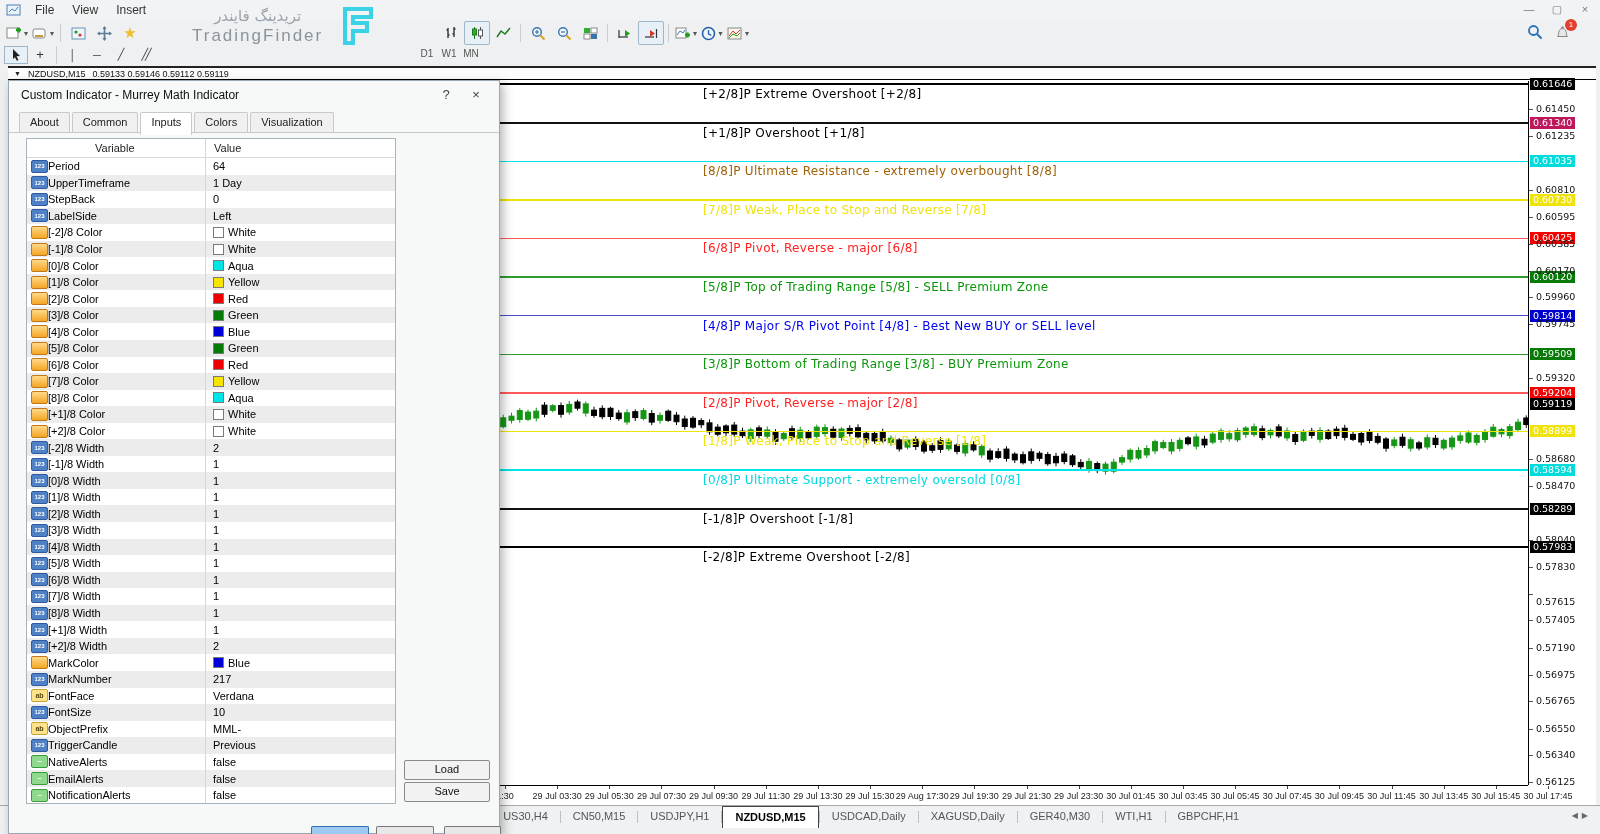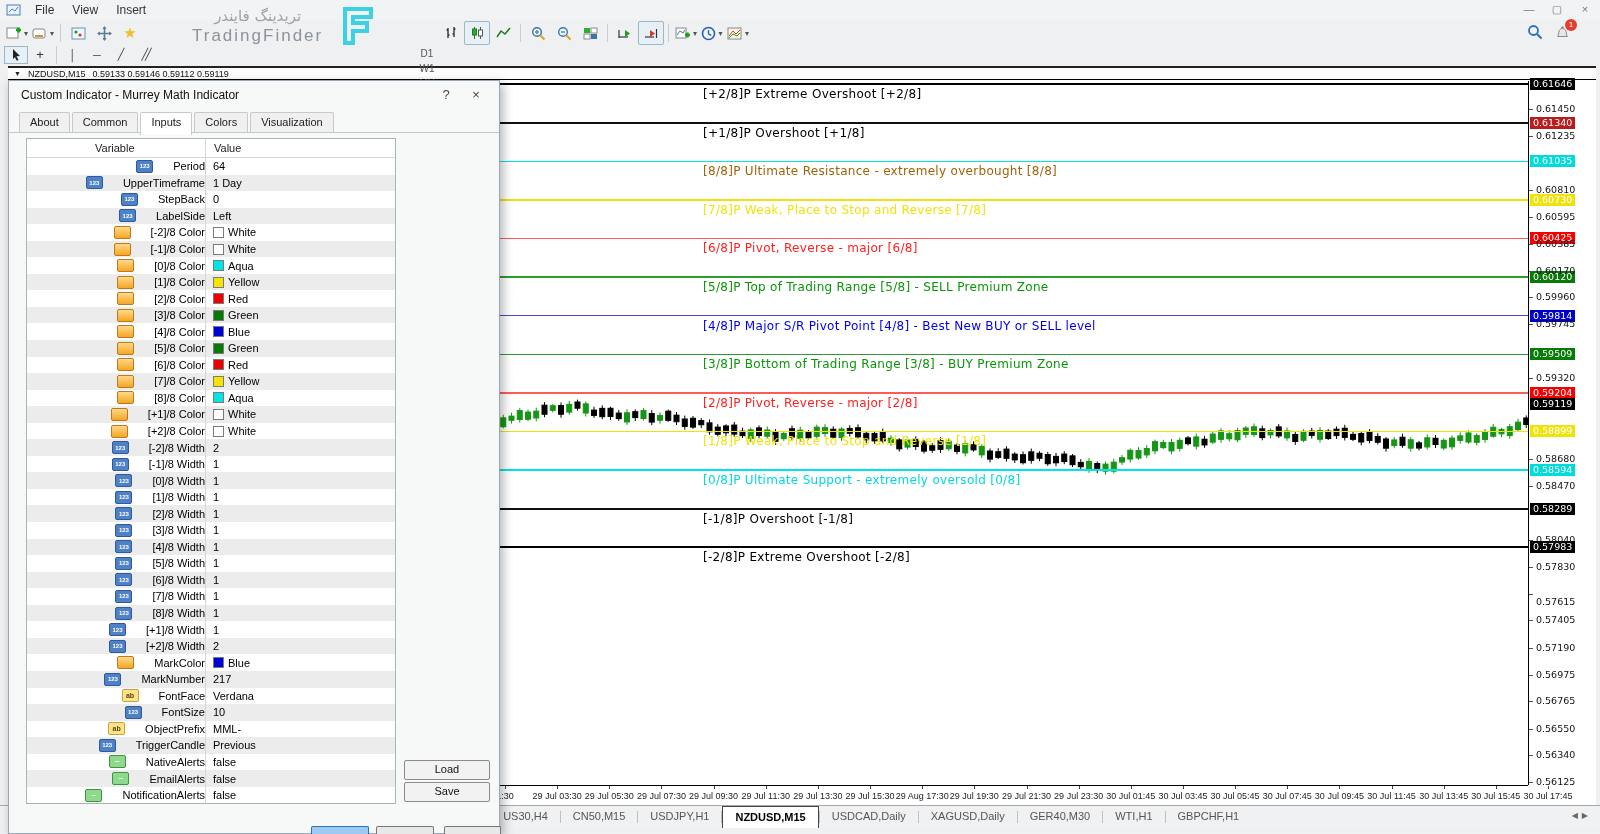--- a/index.html
+++ b/index.html
@@ -13,21 +13,21 @@
   .win-controls{position:absolute;right:4px;top:1px;display:flex;gap:6px;z-index:7;}
   .win-btn{width:22px;height:16px;text-align:center;line-height:16px;color:#777;font-size:11px;}
   .toolbar{position:absolute;top:20px;left:0;right:0;height:26px;display:flex;align-items:center;padding-left:4px;z-index:6;}
   .tbtn{min-width:24px;height:22px;display:flex;align-items:center;justify-content:center;border:1px solid transparent;border-radius:2px;background:transparent;}
   .tbtn.pressed{border-color:#9fb6c8;background:#e7f0f7;}
   .tsep{width:1px;height:18px;background:#c9cdd1;margin:0 4px;}
   .caret{font-size:8px;color:#555;margin-left:2px;}
   .drawbar{position:absolute;top:46px;left:0;height:17px;display:flex;align-items:center;padding-left:4px;z-index:6;font-size:11px;color:#444;}
   .dtool{width:22px;height:16px;display:flex;align-items:center;justify-content:center;border:1px solid transparent;}
   .dtool.pressed{border-color:#9fb6c8;background:#e7f0f7;}
-  .tf-group{position:absolute;top:46px;left:416px;height:16px;display:flex;z-index:6;flex-direction:column;}
+  .tf-group{position:absolute;top:46px;left:416px;height:16px;display:flex;z-index:6;}
   .tf{width:22px;height:15px;font-size:10px;color:#555;text-align:center;line-height:15px;}
   .logo{position:absolute;left:192px;top:3px;display:flex;align-items:center;gap:14px;z-index:6;}
   .logo-text{display:flex;flex-direction:column;align-items:center;}
   .logo-fa{font-family:"DejaVu Sans",sans-serif;font-size:15px;color:#9aa3ab;direction:rtl;}
   .logo-en{font-size:17px;color:#8b949c;letter-spacing:2px;margin-top:1px;}
   .quick-icons{position:absolute;right:30px;top:24px;display:flex;gap:12px;z-index:6;}
   .bell-wrap{position:relative;}
   .bell-badge{position:absolute;top:-5px;right:-7px;width:12px;height:12px;border-radius:50%;background:#e23d2e;color:#fff;font-size:8px;text-align:center;line-height:12px;}
 
   
@@ -59,21 +59,21 @@
   .d-help,.d-close{width:30px;text-align:center;color:#444;font-size:13px;}
   .d-tabs{display:flex;padding:4px 10px 0;height:20px;border-bottom:1px solid #c9c9c9;}
   .dtab{padding:3px 10px 2px;font-size:11px;color:#222;border:1px solid #c9c9c9;border-bottom:none;background:#f0f0f0;border-radius:2px 2px 0 0;margin-right:2px;position:relative;}
   .dtab.active{background:#fff;height:17px;top:0;z-index:2;}
   .d-table{position:absolute;left:17px;top:57px;width:370px;height:666px;background:#fff;border:1px solid #a9b3bd;box-sizing:border-box;font-size:11px;overflow:hidden;}
   .d-thead{display:flex;height:18px;line-height:18px;background:#fff;border-bottom:1px solid #d7d7d7;color:#222;}
   .th-var{width:178px;padding-left:68px;box-sizing:border-box;}
   .th-val{flex:1;border-left:1px solid #d7d7d7;padding-left:8px;}
   .drow{display:flex;height:16.55px;align-items:center;}
   .drow.alt{background:#ececec;}
-  .r-name{width:178px;display:flex;align-items:center;gap:20px;padding-left:4px;box-sizing:border-box;color:#000;justify-content:flex-end;}
+  .r-name{width:178px;display:flex;align-items:center;gap:0;padding-left:4px;box-sizing:border-box;color:#000;}
   .r-val{flex:1;display:flex;align-items:center;gap:4px;border-left:1px solid #d7d7d7;padding-left:7px;height:100%;color:#000;}
   .ri{width:15px;height:11px;border-radius:2px;font-size:6px;font-weight:bold;display:flex;align-items:center;justify-content:center;flex:none;}
   .ri-123{background:#4f81c7;border:1px solid #2f5a9e;color:#fff;}
   .ri-color{background:linear-gradient(#ffd98a,#f5a623);border:1px solid #c07818;color:#fff;font-size:7px;}
   .ri-ab{background:#ffe389;border:1px solid #c9a23a;color:#554411;font-size:7px;}
   .ri-alert{background:#8fd98f;border:1px solid #3a9a3a;color:#fff;font-size:8px;}
   .swatch{width:11px;height:11px;border:1px solid #7a7a7a;box-sizing:border-box;flex:none;}
   .d-btn{position:absolute;left:395px;width:84px;height:18px;border:1px solid #8a8a8a;background:#f2f2f2;font-size:11px;text-align:center;line-height:17px;color:#111;border-radius:2px;}
   .sliver{position:absolute;height:8px;top:745px;border:1px solid #777;border-bottom:none;border-radius:2px 2px 0 0;background:#e8e8e8;}
   .sliver.ok{background:#9ec9f0;border-color:#2f6fb0;}
@@ -541,21 +541,21 @@
         <div class="level-label" style="top: 353.495px; color: rgb(240, 227, 12);">[1/8]P Weak, Place to Stop and Reverse [1/8]</div>
         <div class="level-line" style="top: 388.328px; height: 1.5px; background: rgb(0, 229, 232);"></div>
         <div class="level-label" style="top: 392.078px; color: rgb(0, 216, 226);">[0/8]P Ultimate Support - extremely oversold [0/8]</div>
         <div class="level-line" style="top: 426.66px; height: 2px; background: rgb(17, 17, 17);"></div>
         <div class="level-label" style="top: 430.66px; color: rgb(0, 0, 0);">[-1/8]P Overshoot [-1/8]</div>
         <div class="level-line" style="top: 465.37px; height: 2px; background: rgb(0, 0, 0);"></div>
         <div class="level-label" style="top: 469.37px; color: rgb(0, 0, 0);">[-2/8]P Extreme Overshoot [-2/8]</div>
       </div>
     <div class="price-axis" id="price-axis">
         <div class="p-badge" style="top: -2px; background: rgb(0, 0, 0);">0.61646</div>
-        <div class="p-badge" style="top: 36.709px; background: #b91c1c;">0.61340</div>
+        <div class="p-badge" style="top: 36.709px; background: #be185d;">0.61340</div>
         <div class="p-badge" style="top: 75.2915px; background: rgb(0, 220, 220);">0.61035</div>
         <div class="p-badge" style="top: 113.874px; background: rgb(240, 227, 12);">0.60730</div>
         <div class="p-badge" style="top: 152.457px; background: rgb(244, 0, 0);">0.60425</div>
         <div class="p-badge" style="top: 191.039px; background: rgb(7, 122, 7);">0.60120</div>
         <div class="p-badge" style="top: 229.748px; background: rgb(0, 0, 204);">0.59814</div>
         <div class="p-badge" style="top: 268.33px; background: rgb(7, 122, 7);">0.59509</div>
         <div class="p-badge" style="top: 306.913px; background: rgb(244, 0, 0);">0.59204</div>
         <div class="p-badge" style="top: 345.495px; background: rgb(240, 227, 12);">0.58899</div>
         <div class="p-badge" style="top: 384.078px; background: rgb(0, 220, 220);">0.58594</div>
         <div class="p-badge" style="top: 422.66px; background: rgb(0, 0, 0);">0.58289</div>

